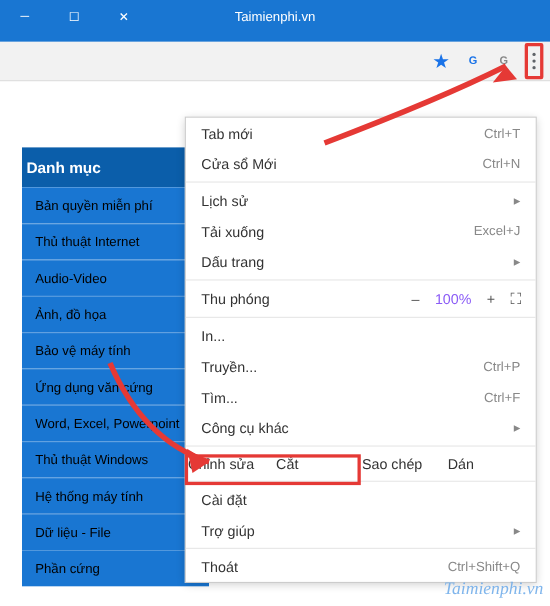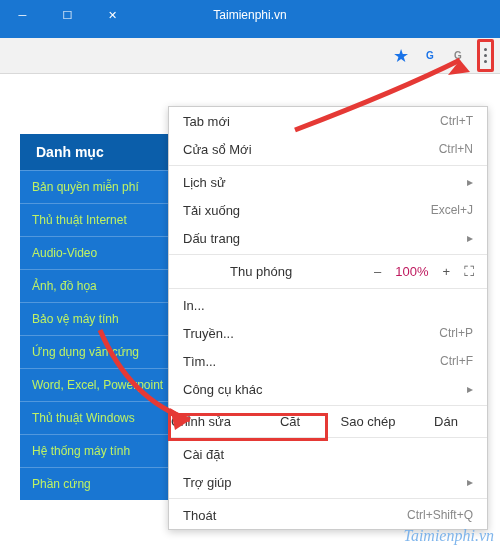--- a/index.html
+++ b/index.html
@@ -19,40 +19,40 @@
     .star { color:#1a73e8; font-size:18px; }
     .gt1, .gt2 { width:18px; height:18px; position:relative; }
     .gt1::before { content:"G"; font-size:10px; font-weight:bold; color:#1a73e8; }
     .gt2::before { content:"G"; font-size:10px; font-weight:bold; color:#888; }
     .dots { display:flex; flex-direction:column; gap:3px; padding:4px; }
     .dots span { width:3px; height:3px; background:#5f6368; border-radius:50%; }
     .dots-wrap { border:3px solid #e53935; border-radius:2px; padding:2px 0; }
 
     .content { position:absolute; top:74px; left:0; right:0; bottom:0; background:#fff; }
     .sidebar { position:absolute; left:20px; top:60px; width:170px; }
-    .side-head { background:#0b5eaa; color:#fff; padding:10px 16px; font-weight:600; font-size:14px; }
-    .side-item { background:#1976D2; color:#bef264; padding:9px 12px; font-size:12px; border-top:1px solid rgba(255,255,255,0.25); white-space:nowrap; overflow:hidden; }
+    .side-head { background:#0b5eaa; color:#fff; padding:10px 4px; font-weight:600; font-size:14px; }
+    .side-item { background:#1976D2; color:#000000; padding:9px 12px; font-size:12px; border-top:1px solid rgba(255,255,255,0.25); white-space:nowrap; overflow:hidden; }
 
     .ext-row { position:absolute; top:80px; left:180px; display:flex; gap:8px; }
     .ext { width:20px; height:20px; border-radius:3px; display:flex; align-items:center; justify-content:center; font-size:11px; font-weight:bold; color:#fff; position:relative; }
     .ext.green { background:#0a8a3a; }
     .ext.blue { background:#0b3d91; }
     .ext .badge { position:absolute; bottom:-4px; right:-4px; background:#555; color:#fff; font-size:8px; padding:0 2px; border-radius:2px; }
 
     .menu { position:absolute; top:106px; left:168px; width:320px; background:#fff; border:1px solid #ccc; box-shadow:0 2px 8px rgba(0,0,0,0.2); font-size:13px; color:#333; }
     .menu-row { display:flex; align-items:center; justify-content:space-between; padding:6px 14px; min-height:28px; }
     .menu-row .shortcut { color:#888; font-size:12px; }
     .menu-sep { height:1px; background:#e6e6e6; margin:2px 0; }
-    .zoom-row { display:flex; align-items:center; padding:6px 14px; gap:12px;margin-left:47px; }
+    .zoom-row { display:flex; align-items:center; padding:6px 14px; gap:12px; }
     .zoom-ctrl { display:flex; align-items:center; gap:14px; margin-left:auto; color:#555; }
-    .zoom-ctrl .pct { color:#be185d; }
+    .zoom-ctrl .pct { color:#8b5cf6; }
     .fs { font-size:14px; letter-spacing:-1px; }
     .edit-row { display:flex; padding:6px 2px; gap:0; }
     .edit-row .lbl { flex:0 0 80px; }
-    .edit-row .act { flex:1; text-align:center; color:#333; }
+    .edit-row .act { flex:1; text-align:left; color:#333; }
 
     .highlight-box { border:3px solid #e53935; position:absolute; }
     .hb-settings { left:168px; top:413px; width:160px; height:28px; pointer-events:none; }
 
     .arrow { position:absolute; pointer-events:none; }
     .arrow-line { stroke:#e53935; stroke-width:5; fill:none; }
     .arrow-head { fill:#e53935; }
 
     .watermark { position:absolute; right:6px; bottom:6px; color:#6aa9e9; font-style:italic; font-size:16px; font-family: "Segoe Script", cursive; opacity:0.85; }
   </style>
@@ -105,20 +105,21 @@
     <div class="side-head">Danh mục</div>
     <div class="side-item">Bản quyền miễn phí</div>
     <div class="side-item">Thủ thuật Internet</div>
     <div class="side-item">Audio-Video</div>
     <div class="side-item">Ảnh, đồ họa</div>
     <div class="side-item">Bảo vệ máy tính</div>
     <div class="side-item">Ứng dụng văn cứng</div>
     <div class="side-item">Word, Excel, Powerpoint</div>
     <div class="side-item">Thủ thuật Windows</div>
     <div class="side-item">Hệ thống máy tính</div>
+    <div class="side-item">Dữ liệu - File</div>
     <div class="side-item">Phần cứng</div>
 
   </div>
 </div>
 
 <div class="menu">
   <div class="menu-row">
     <span>Tab mới</span>
     <span class="shortcut">Ctrl+T</span>
   </div>

